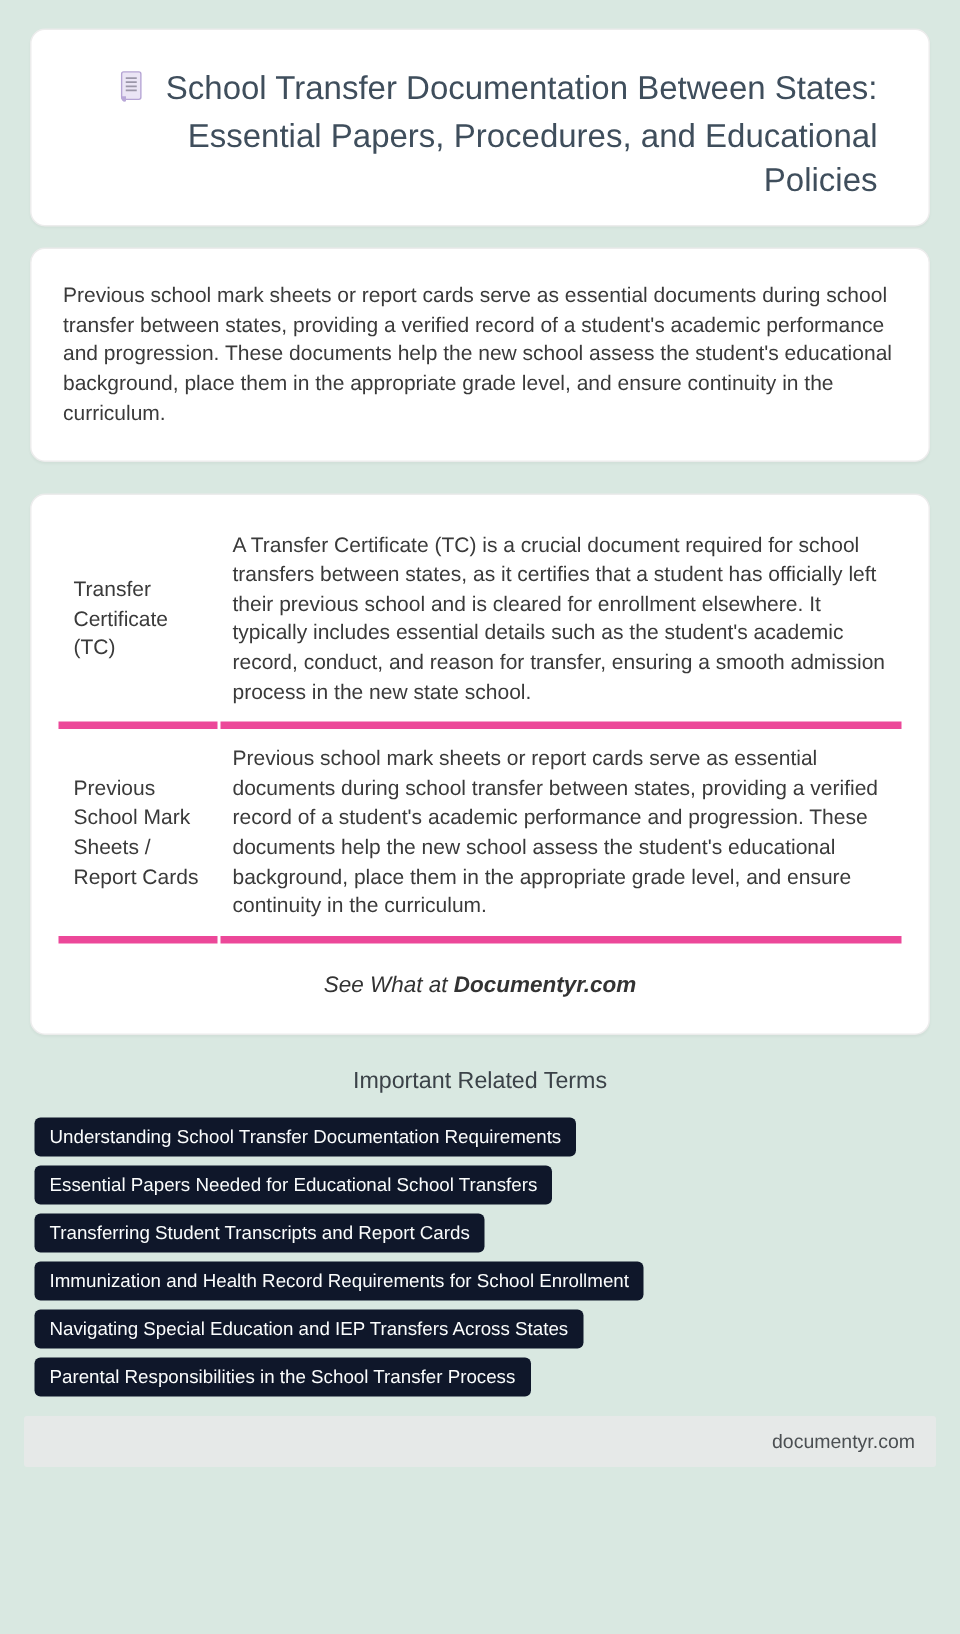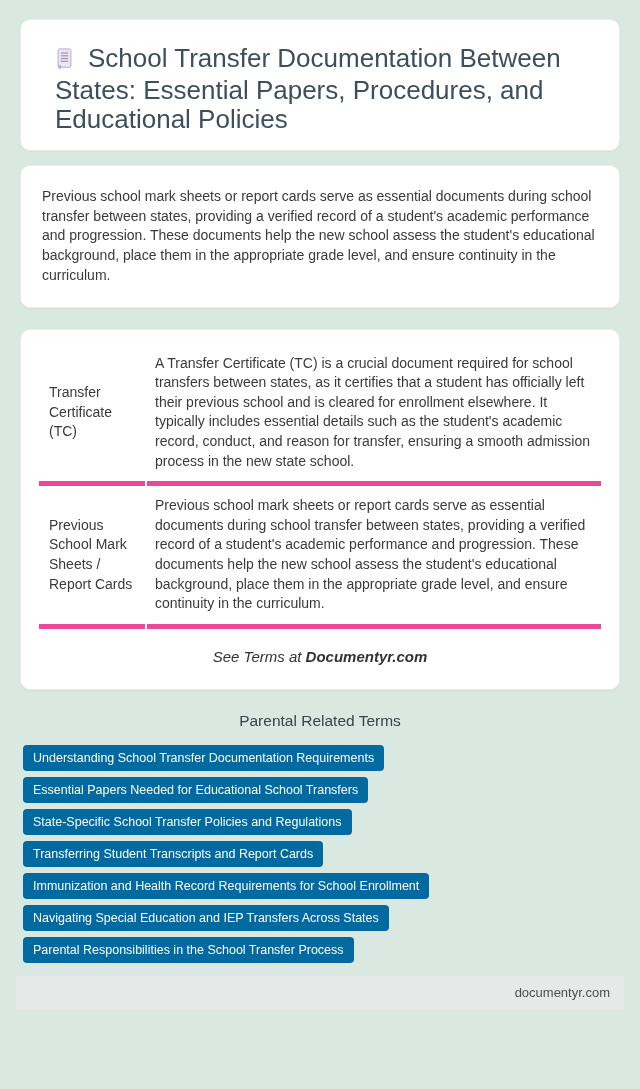--- a/index.html
+++ b/index.html
@@ -14,25 +14,25 @@
   .card {
     background: #ffffff;
     border: 1px solid #ececec;
     border-radius: 10px;
     margin: 0 20px;
     box-shadow: 0 1px 2px rgba(0,0,0,0.04);
   }
   .title-card { margin-top: 19px; padding: 24px 34px 16px; }
   .page-title {
     margin: 0;
-    font-size: 26px;
+    font-size: 22px;
     line-height: 29px;
     font-weight: 400;
     color: #3f4e5c;
-    text-align: left;
+    text-align: right;
   }
   .receipt-icon { display: inline-block; vertical-align: -3px; margin-right: 14px; }
   .intro-card { margin-top: 14px; padding: 21px; }
   .intro-text { margin: 0; font-size: 14px; line-height: 1.41; color: #3a3a3a; }
 
   .table-card { margin-top: 21px; padding: 14px 16px 20px; }
   table.terms-table { border-collapse: separate; border-spacing: 2px; width: 100%; }
   .terms-table td {
     border-bottom: 5px solid #ec4899;
     vertical-align: middle;
@@ -54,21 +54,21 @@
   .section-heading {
     text-align: center;
     font-size: 15.5px;
     font-weight: 400;
     color: #3b4248;
     margin: 22px 0 15px;
   }
   .tag-list { padding: 0 20px 0 23px; }
   .tag {
     display: table;
-    background: #0369a1;
+    background: #0f172a;
     color: #fbfdfd;
     font-size: 12.5px;
     line-height: 26px;
     padding: 0 10px;
     border-radius: 4px;
     margin: 0 0 6px 0;
     white-space: nowrap;
     cursor: pointer;
   }
   .footer-bar {
@@ -107,29 +107,28 @@
       <tr>
         <td class="term-cell">Transfer Certificate (TC)</td>
         <td class="desc-cell">A Transfer Certificate (TC) is a crucial document required for school transfers between states, as it certifies that a student has officially left their previous school and is cleared for enrollment elsewhere. It typically includes essential details such as the student's academic record, conduct, and reason for transfer, ensuring a smooth admission process in the new state school.</td>
       </tr>
       <tr>
         <td class="term-cell">Previous School Mark Sheets / Report Cards</td>
         <td class="desc-cell">Previous school mark sheets or report cards serve as essential documents during school transfer between states, providing a verified record of a student's academic performance and progression. These documents help the new school assess the student's educational background, place them in the appropriate grade level, and ensure continuity in the curriculum.</td>
       </tr>
     </tbody>
   </table>
-  <p class="see-more"><span>See Terms at </span><b>Documentyr.com</b></p>
+  <p class="see-more"><span>See What at </span><b>Documentyr.com</b></p>
 </div>
 
-<h2 class="section-heading">Parental Related Terms</h2>
+<h2 class="section-heading">Important Related Terms</h2>
 
 <div class="tag-list">
   <div class="tag">Understanding School Transfer Documentation Requirements</div>
   <div class="tag">Essential Papers Needed for Educational School Transfers</div>
-  <div class="tag">State-Specific School Transfer Policies and Regulations</div>
   <div class="tag">Transferring Student Transcripts and Report Cards</div>
   <div class="tag">Immunization and Health Record Requirements for School Enrollment</div>
   <div class="tag">Navigating Special Education and IEP Transfers Across States</div>
   <div class="tag">Parental Responsibilities in the School Transfer Process</div>
 </div>
 
 <div class="footer-bar">
   <span>documentyr.com</span>
 </div>
 

